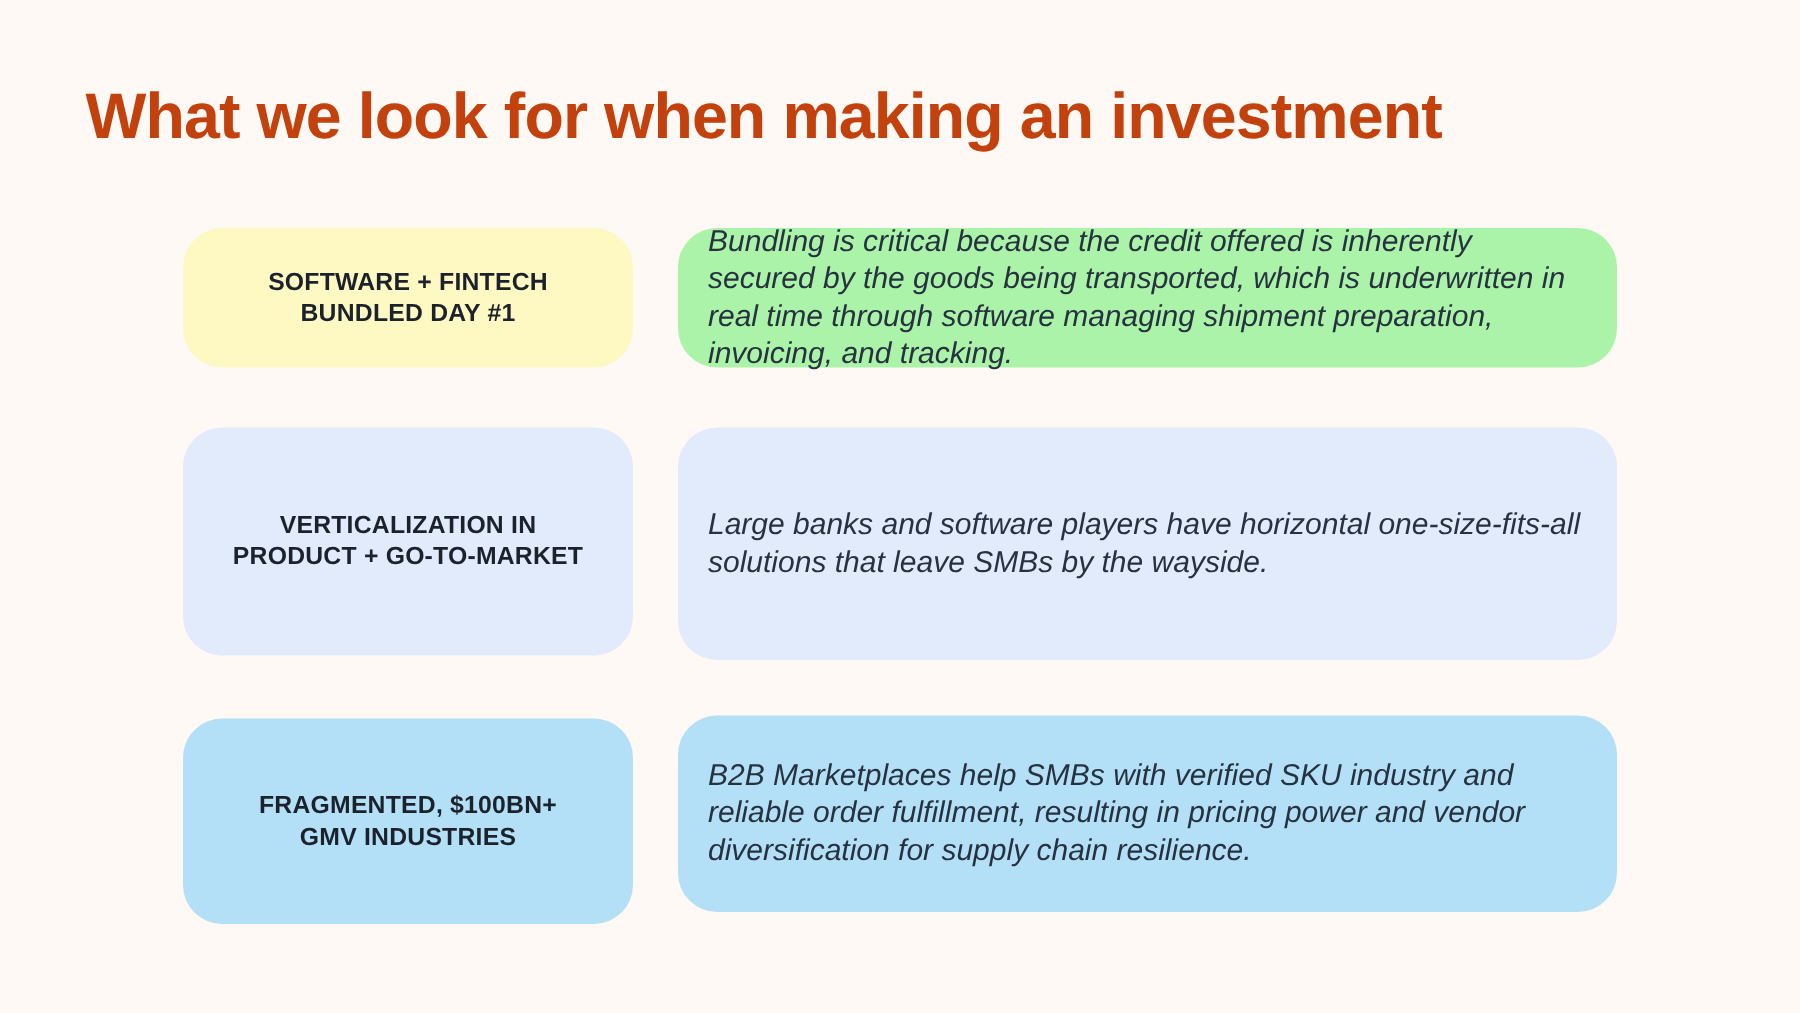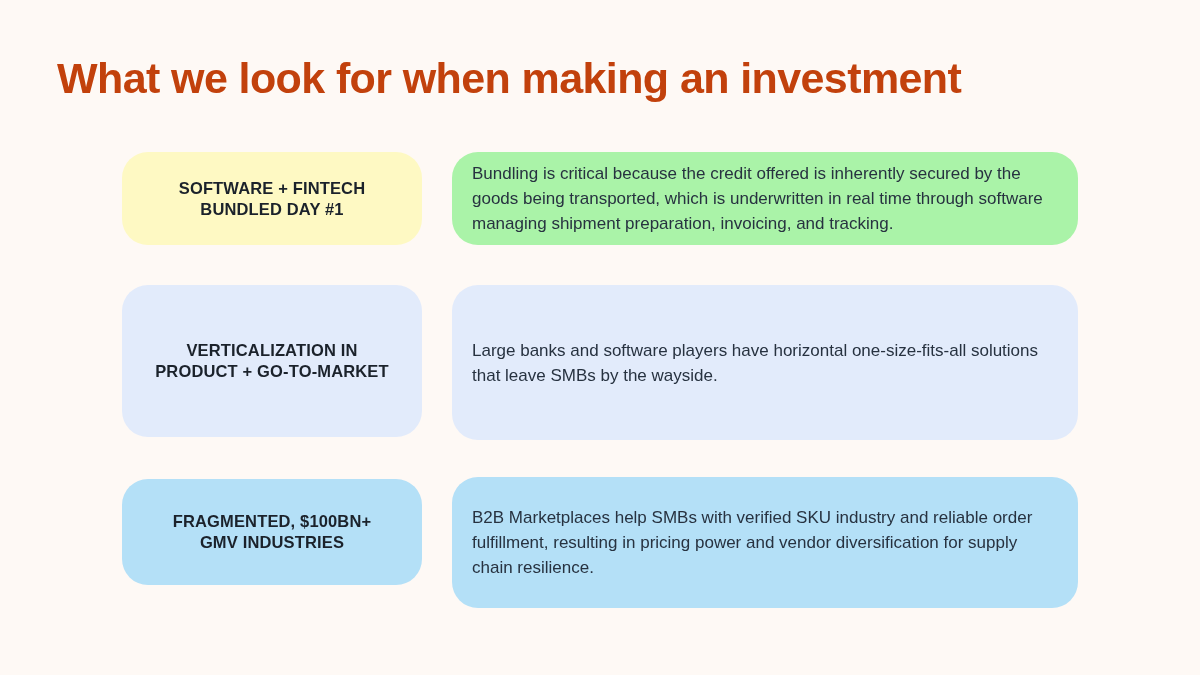--- a/index.html
+++ b/index.html
@@ -70,38 +70,39 @@
     left:452px;
     width:626px;
     border-radius:26px;
     display:flex;
     flex-direction:column;
     justify-content:center;
     padding:18px 22px 18px 20px;
   }
 
   .body-card p {
-    font-size:17px;
+    font-size:20px;
     line-height:25px;
     color:#273240;
+    font-style:italic;
   }
 
   .body-card p + p { margin-top:24px; }
 
   
   #row-1 { top:0; }
   #row-1 .label-card { top:152px; height:93px; }
   #row-1 .body-card  { top:152px; height:93px; }
 
   #row-2 { top:0; }
   #row-2 .label-card { top:285px; height:152px; }
   #row-2 .body-card  { top:285px; height:155px; }
 
   #row-3 { top:0; }
-  #row-3 .label-card { top:479px; height:106px; }
+  #row-3 .label-card { top:479px; height:137px; }
   #row-3 .body-card  { top:477px; height:131px; }
 </style>
 </head>
 <body style="background: rgb(254, 249, 245);">
 
 <div id="slide">
 
   <div id="page-title" style="color: #c2410c;">What we look for when making an investment</div>
 
   <div class="row" id="row-1">

